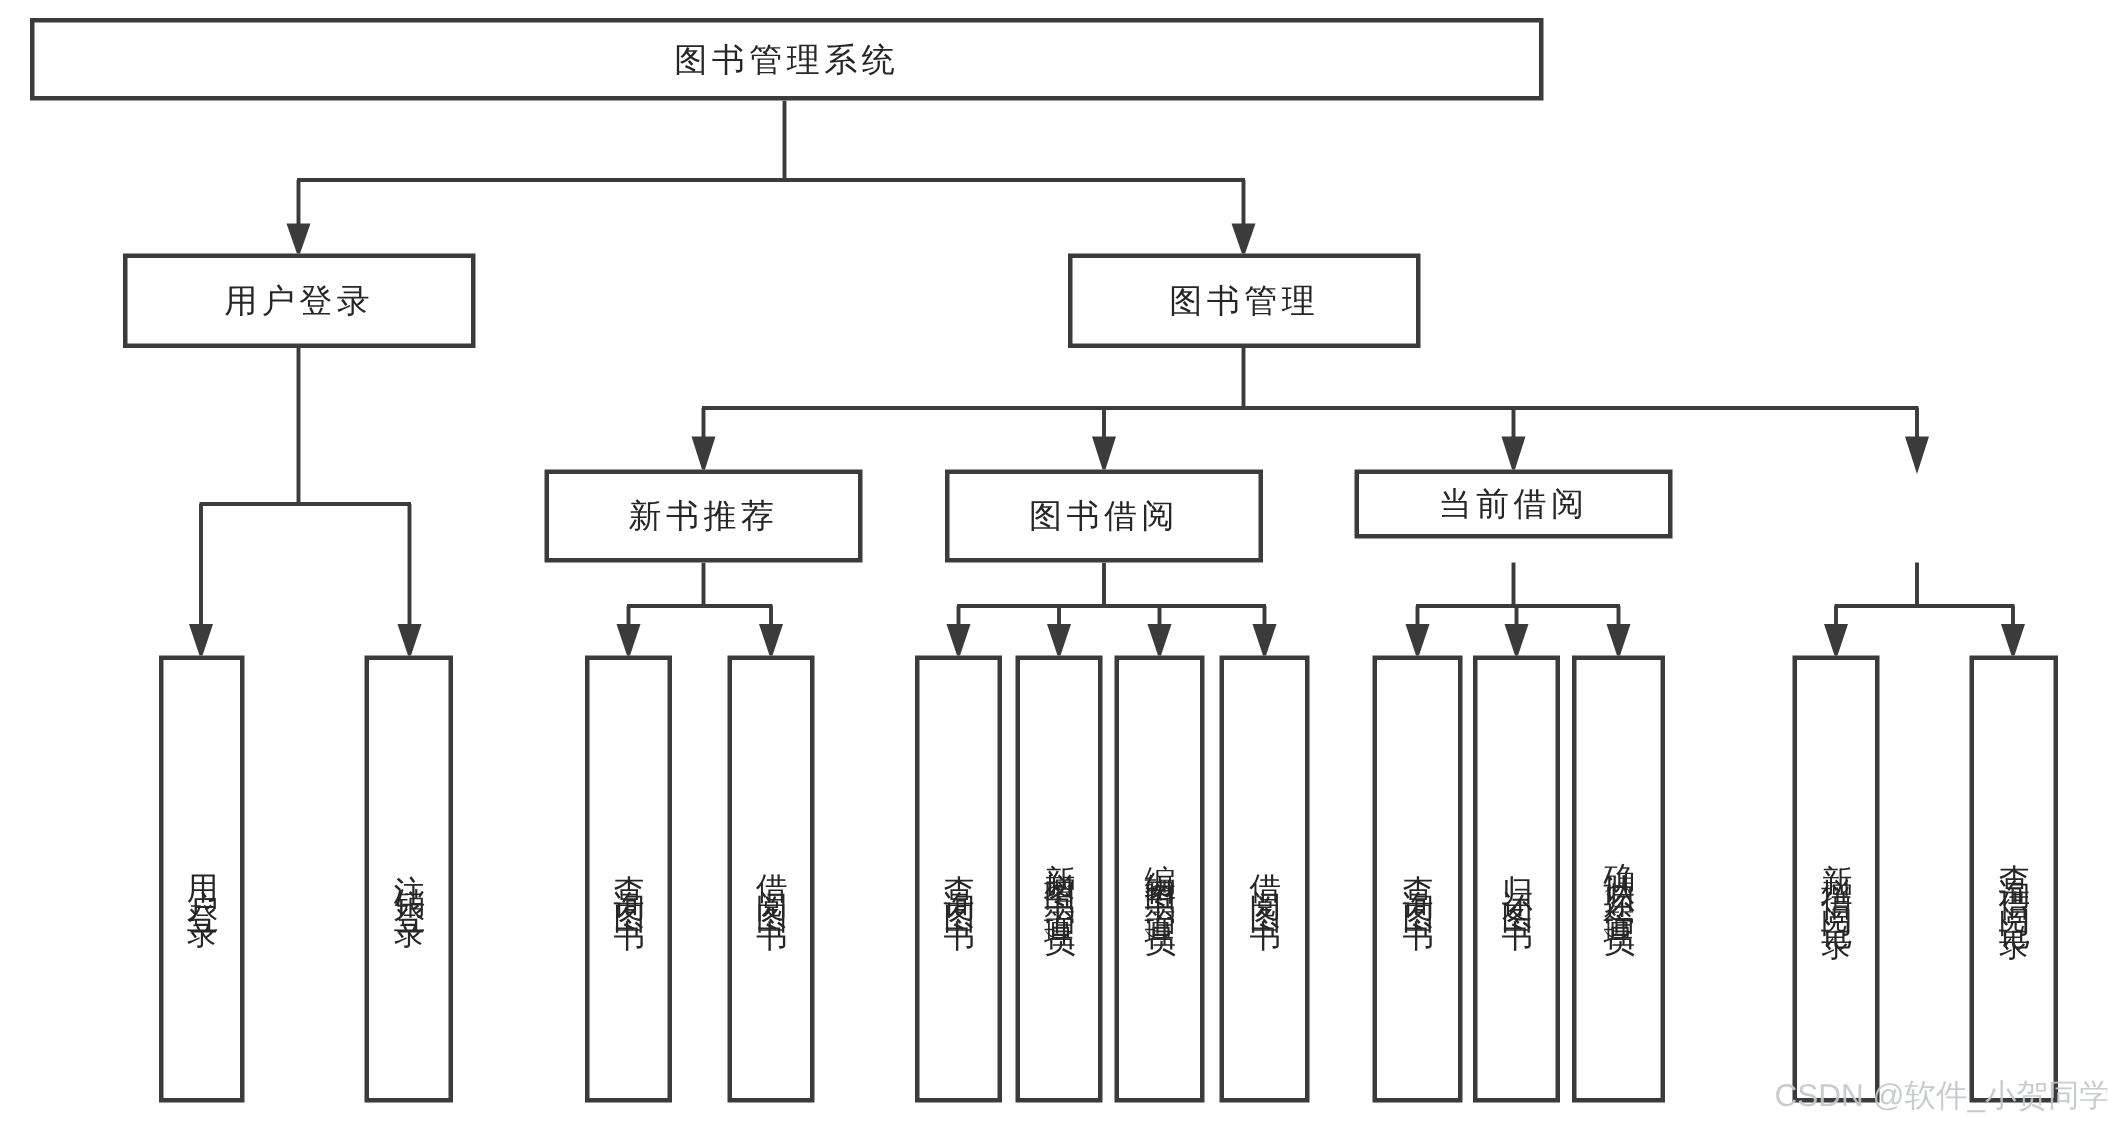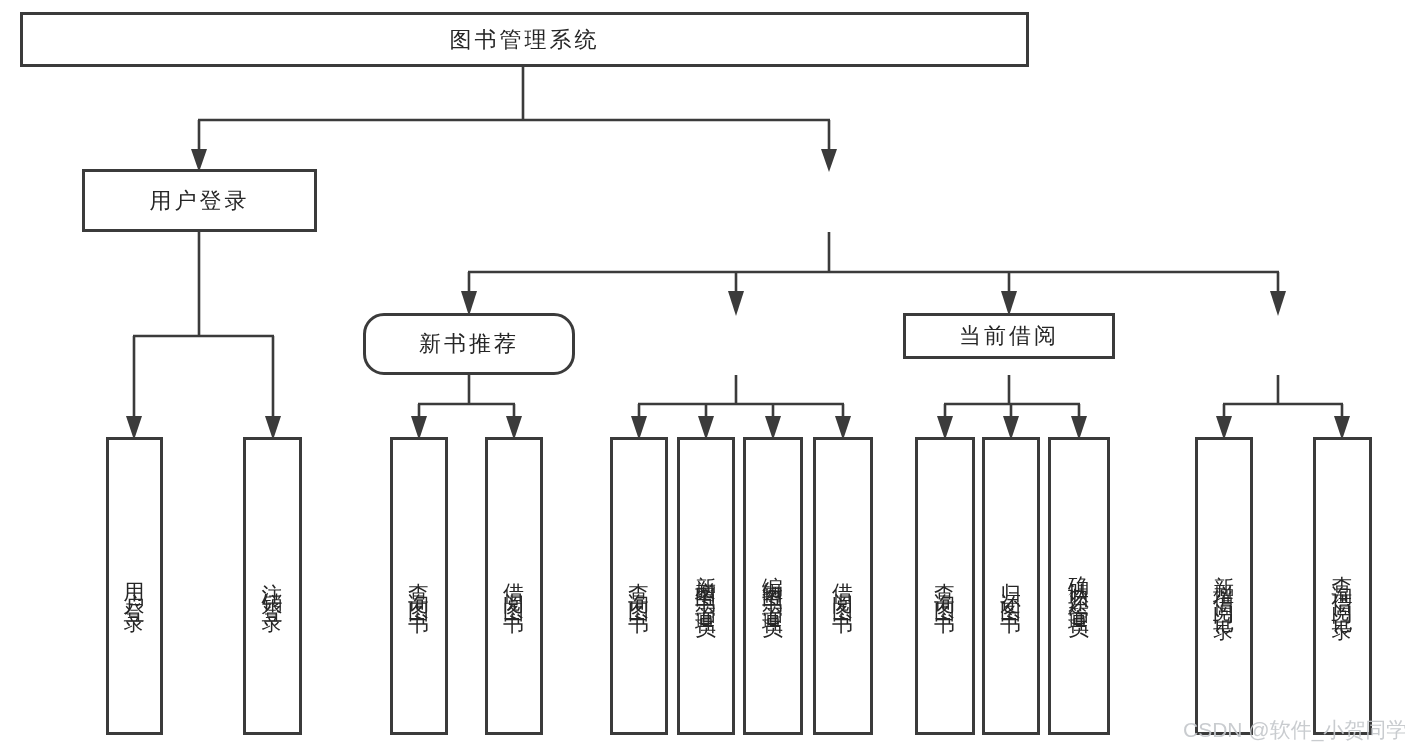--- a/index.html
+++ b/index.html
@@ -92,22 +92,24 @@
     <g>
       <path d="M1278 375 V404 M1223 404 H1343 M1224 404 V418 M1342 404 V418"></path>
       <polygon points="1216,416 1232,416 1224,440"></polygon>
       <polygon points="1334,416 1350,416 1342,440"></polygon>
     </g>
   </svg>
 
   <div class="node h-node" style="left:20px;top:12px;width:1009px;height:55px;">图书管理系统</div>
 
   <div class="node h-node" style="left:82px;top:169px;width:235px;height:63px;">用户登录</div>
+  <div class="node h-node" style="left:712px;top:169px;width:235px;height:63px;">图书管理</div>
 
-  <div class="node h-node" style="left:363px;top:313px;width:212px;height:62px;border-radius:21px;">新书推荐</div>
+  <div class="node h-node" style="left:363px;top:313px;width:212px;height:62px;">新书推荐</div>
+  <div class="node h-node" style="left:630px;top:313px;width:212px;height:62px;">图书借阅</div>
   <div class="node h-node" style="left:903px;top:313px;width:212px;height:46px;">当前借阅</div>
 
   <div class="node v-node ls4" style="left:106px;top:437px;width:57px;height:298px;">用户登录</div>
   <div class="node v-node ls4" style="left:243px;top:437px;width:59px;height:298px;">注销登录</div>
 
   <div class="node v-node ls4" style="left:390px;top:437px;width:58px;height:298px;">查询图书</div>
   <div class="node v-node ls4" style="left:485px;top:437px;width:58px;height:298px;">借阅图书</div>
 
   <div class="node v-node ls4" style="left:610px;top:437px;width:58px;height:298px;">查询图书</div>
   <div class="node v-node ls10" style="left:677px;top:437px;width:58px;height:298px;">新增图书（管理员）</div>

